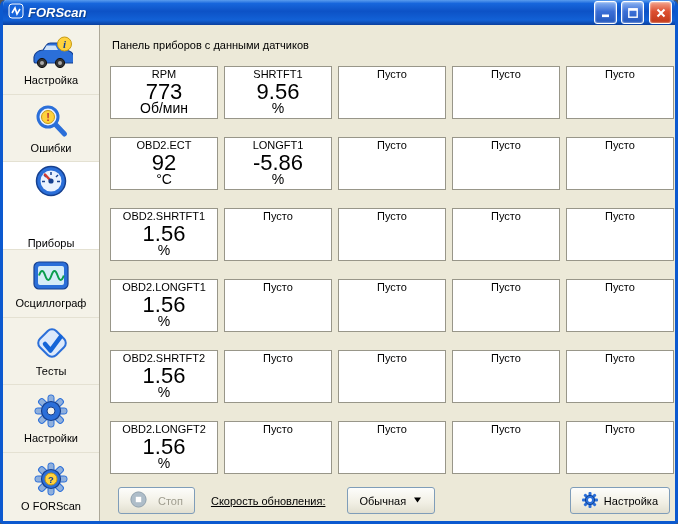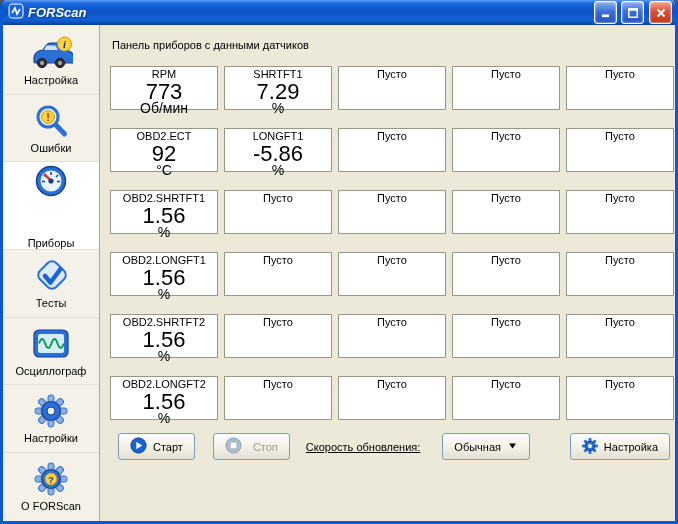--- a/index.html
+++ b/index.html
@@ -26,21 +26,21 @@
     display:flex;flex-direction:column;padding:2px 0;}
   .side-item{flex:1;display:flex;flex-direction:column;align-items:center;justify-content:center;
     gap:2px;font-size:11px;color:#000;border-bottom:1px solid #e4e1d2;cursor:default;}
   .side-item:last-child{border-bottom:none;}
   .side-item.selected{background:#fff;gap:37px;}
   .side-item .icon{height:38px;display:flex;align-items:center;justify-content:center;}
   
   .main{flex:1;padding:12px 6px 0 10px;display:flex;flex-direction:column;}
   .header-text{font-size:11px;line-height:13px;margin:2px 0 14px 2px;color:#000;}
   .grid{display:grid;grid-template-columns:repeat(5,108px);gap:18px 6px;}
-  .cell{width:108px;height:44px;box-sizing:border-box;background:#fff;
+  .cell{width:108px;height:53px;box-sizing:border-box;background:#fff;
     border:1px solid #989689;text-align:center;padding-top:1px;overflow:visible;}
   .cell .t{font-size:11px;line-height:13px;color:#000;}
   .cell .v{font-size:22px;line-height:22px;color:#000;}
   .cell .u{font-size:14px;line-height:10px;color:#000;}
   
   .controls{display:flex;align-items:center;margin:13px 4px 0 4px;padding-left:4px;}
   .btn{height:27px;border:1px solid #7f9db9;border-radius:3px;
     background:linear-gradient(180deg,#fdfdfb,#f1efe4 60%,#e2dfd0);
     display:inline-flex;align-items:center;gap:6px;padding:0 11px;
     font-size:11px;font-family:inherit;color:#000;cursor:default;}
@@ -132,37 +132,37 @@
             </g>
             <line x1="20" y1="18" x2="14" y2="11.5" stroke="#d43a2f" stroke-width="2.5" stroke-linecap="round"></line>
             <circle cx="20" cy="18" r="2.6" fill="#16408f"></circle>
           </svg>
         </span>
         <span class="side-label">Приборы</span>
       </div>
 
       <div class="side-item">
         <span class="icon">
-          <svg width="40" height="36" viewBox="0 0 40 36">
-            <rect x="9.5" y="5.5" width="23" height="23" rx="6" transform="rotate(45 21 17)" fill="#dce9fb" stroke="#2b6fd9" stroke-width="2"></rect>
-            <path d="M14 18 l5.5 6.5 l10 -13.5" fill="none" stroke="#1565d8" stroke-width="4.5" stroke-linecap="round" stroke-linejoin="round"></path>
-          </svg>
-        </span>
-        <span class="side-label">Тесты</span>
-      </div>
-
-      <div class="side-item">
-        <span class="icon">
           <svg width="40" height="34" viewBox="0 0 40 34">
             <rect x="3" y="3" width="34" height="27" rx="5" fill="#2b6fd9" stroke="#16408f" stroke-width="1.2"></rect>
             <rect x="7" y="7" width="26" height="19" rx="2" fill="#d6ecf7"></rect>
             <path d="M8 16.5 q3.1 -9 6.2 0 t6.2 0 t6.2 0 t6.2 0" fill="none" stroke="#0b9e4d" stroke-width="2"></path>
           </svg>
         </span>
         <span class="side-label">Осциллограф</span>
+      </div>
+
+      <div class="side-item">
+        <span class="icon">
+          <svg width="40" height="36" viewBox="0 0 40 36">
+            <rect x="9.5" y="5.5" width="23" height="23" rx="6" transform="rotate(45 21 17)" fill="#dce9fb" stroke="#2b6fd9" stroke-width="2"></rect>
+            <path d="M14 18 l5.5 6.5 l10 -13.5" fill="none" stroke="#1565d8" stroke-width="4.5" stroke-linecap="round" stroke-linejoin="round"></path>
+          </svg>
+        </span>
+        <span class="side-label">Тесты</span>
       </div>
 
       <div class="side-item">
         <span class="icon">
           <svg width="40" height="36" viewBox="0 0 40 36">
             <g transform="translate(20,18)">
               <g fill="#8fb0dd" stroke="#2b6fd9" stroke-width="1">
                 <rect x="-3" y="-16" width="6" height="9" rx="2.5"></rect>
                 <rect x="-3" y="-16" width="6" height="9" rx="2.5" transform="rotate(45)"></rect>
                 <rect x="-3" y="-16" width="6" height="9" rx="2.5" transform="rotate(90)"></rect>
@@ -209,21 +209,21 @@
       <div class="header-text">Панель приборов с данными датчиков</div>
 
       <div class="grid">
           <div class="cell">
     <div class="t">RPM</div>
     <div class="v">773</div>
     <div class="u">Об/мин</div>
   </div>
           <div class="cell">
     <div class="t">SHRTFT1</div>
-    <div class="v">7.29</div>
+    <div class="v">9.56</div>
     <div class="u">%</div>
   </div>
           <div class="cell">
     <div class="t">Пусто</div>
     <div class="v"></div>
     <div class="u"></div>
   </div>
           <div class="cell">
     <div class="t">Пусто</div>
     <div class="v"></div>
@@ -355,29 +355,20 @@
     <div class="u"></div>
   </div>
           <div class="cell">
     <div class="t">Пусто</div>
     <div class="v"></div>
     <div class="u"></div>
   </div>
         </div>
 
       <div class="controls">
-        <button class="btn">
-          <span>
-            <svg width="17" height="17" viewBox="0 0 17 17">
-                <circle cx="8.5" cy="8.5" r="7.6" fill="#1565d8" stroke="#0d3f8f"></circle>
-                <path d="M6.3 4.8 L12.2 8.5 L6.3 12.2 z" fill="#fff"></path>
-              </svg>
-          </span>
-          <span>Старт</span>
-        </button>
         <button class="btn disabled">
           <span>
             <svg width="17" height="17" viewBox="0 0 17 17">
                 <circle cx="8.5" cy="8.5" r="7.6" fill="#aebdc9" stroke="#8fa0ad"></circle>
                 <rect x="5.8" y="5.8" width="5.4" height="5.4" fill="#fff"></rect>
               </svg>
           </span>
           <span>Стоп</span>
         </button>
         <span class="rate-label">Скорость обновления:</span>

